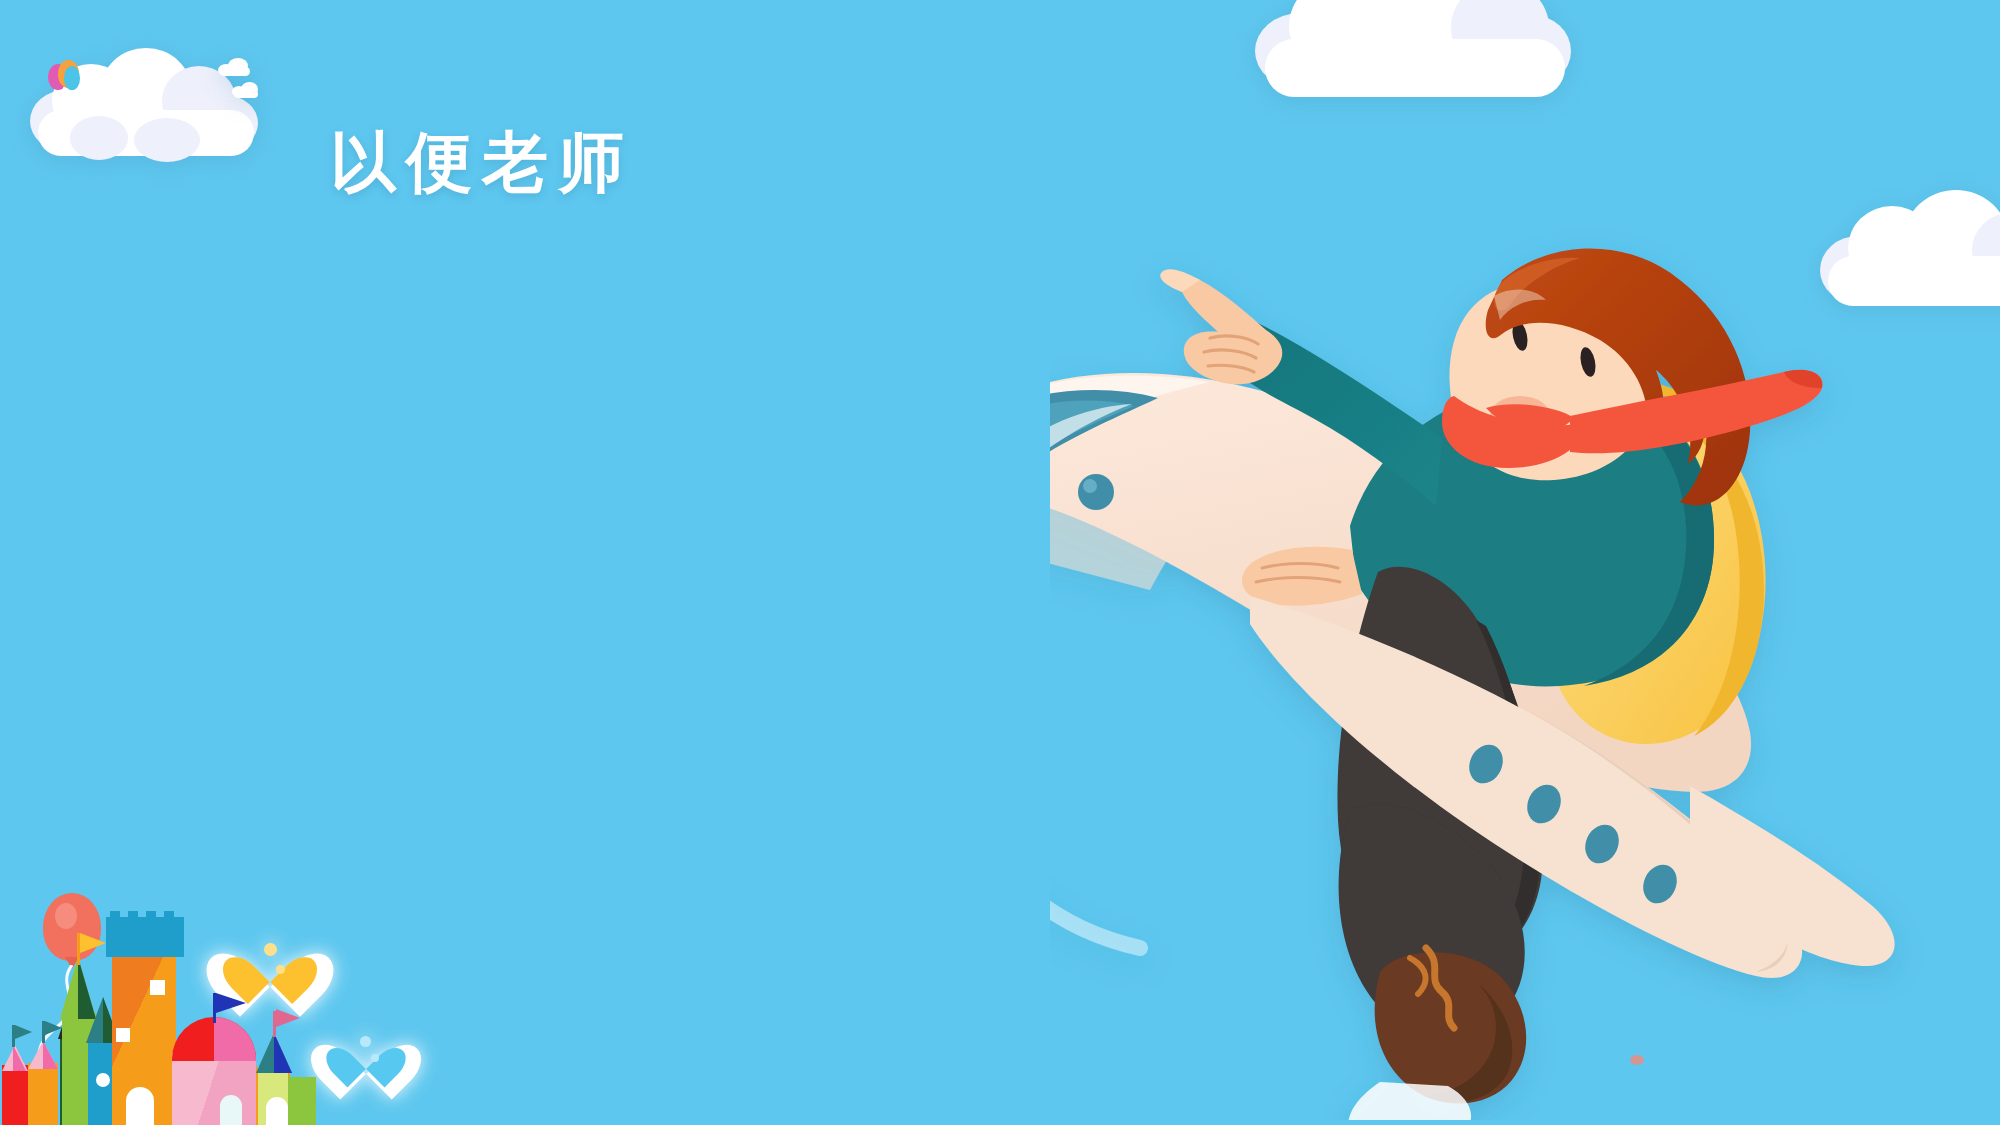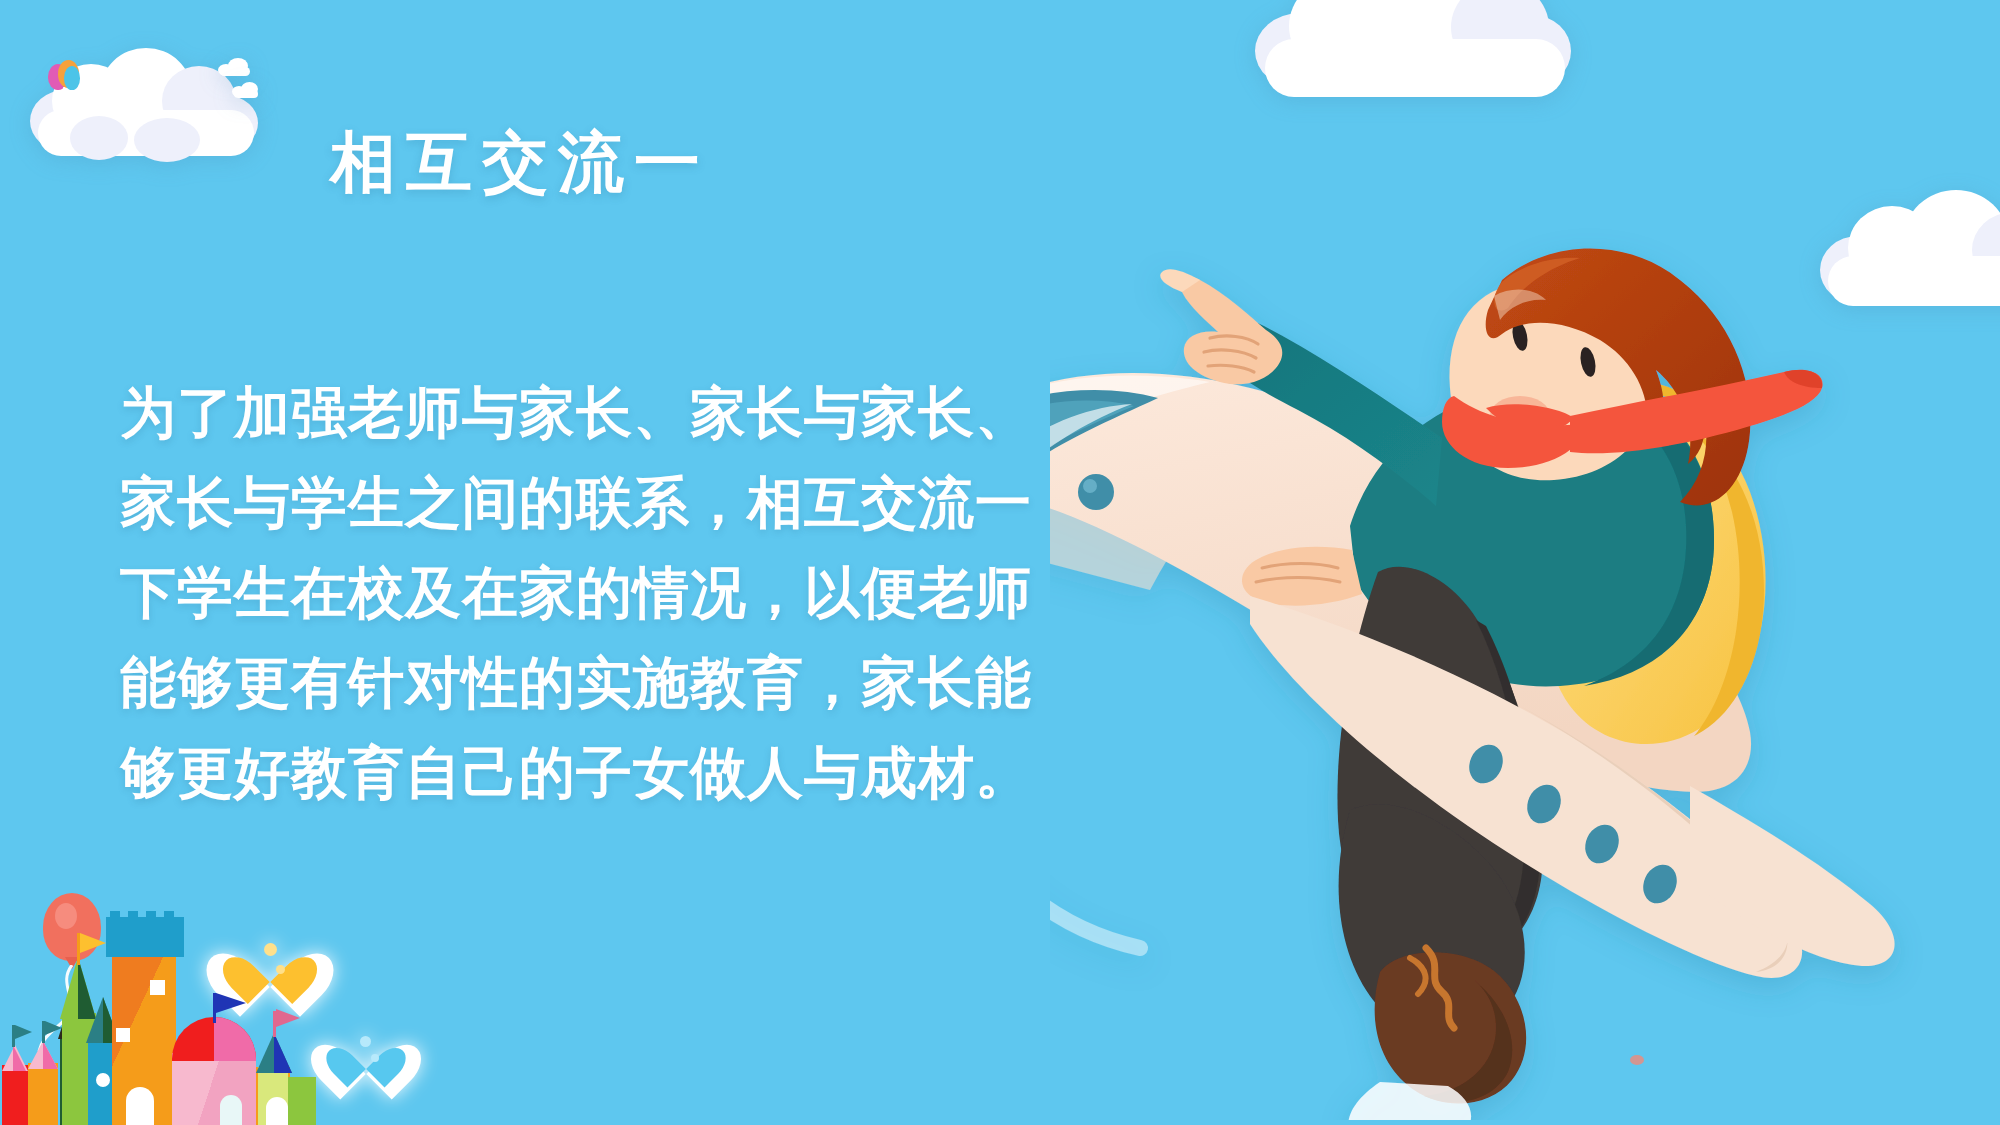--- a/index.html
+++ b/index.html
@@ -105,30 +105,23 @@
 
   <div class="cloud" style="left:1820px;top:190px;width:250px;height:120px;">
     <div class="puff tint" style="left:0px;top:46px;width:76px;height:68px;"></div>
     <div class="puff" style="left:28px;top:16px;width:88px;height:84px;"></div>
     <div class="puff" style="left:84px;top:0px;width:104px;height:98px;"></div>
     <div class="puff tint" style="left:152px;top:22px;width:82px;height:76px;"></div>
     <div class="base" style="left:8px;top:66px;width:236px;height:50px;"></div>
   </div>
 
   <div id="title-row">
-    <div id="slide-title">相互交流一</div>
-  </div>
-
-  <div id="body-text">
-    <div class="ln">为了加强老师与家长、家长与家长、</div>
-    <div class="ln">家长与学生之间的联系，相互交流一</div>
-    <div class="ln">下学生在校及在家的情况，以便老师</div>
-    <div class="ln">能够更有针对性的实施教育，家长能</div>
-    <div class="ln">够更好教育自己的子女做人与成材。</div>
-  </div>
+    <div id="slide-title">以便老师</div>
+  </div>
+
 
   <div class="heart-wrap" style="left:228px;top:925px;width:84px;height:78px;filter:drop-shadow(0 0 9px rgba(255,255,255,.9));">
     <div class="heart" style="--c:#ffffff;">
       <span style="position:absolute;inset:0;">
         <span style="position:absolute;left:0;top:0;width:50%;height:80%;border-radius:50% 50% 0 0;transform:rotate(-45deg);transform-origin:100% 100%;background:#ffffff;"></span>
         <span style="position:absolute;right:0;top:0;width:50%;height:80%;border-radius:50% 50% 0 0;transform:rotate(45deg);transform-origin:0 100%;background:#ffffff;"></span>
       </span>
       <span style="position:absolute;left:11px;top:11px;width:62px;height:58px;">
         <span style="position:absolute;left:0;top:0;width:50%;height:80%;border-radius:50% 50% 0 0;transform:rotate(-45deg);transform-origin:100% 100%;background:#fdc02f;"></span>
         <span style="position:absolute;right:0;top:0;width:50%;height:80%;border-radius:50% 50% 0 0;transform:rotate(45deg);transform-origin:0 100%;background:#fdc02f;"></span>

